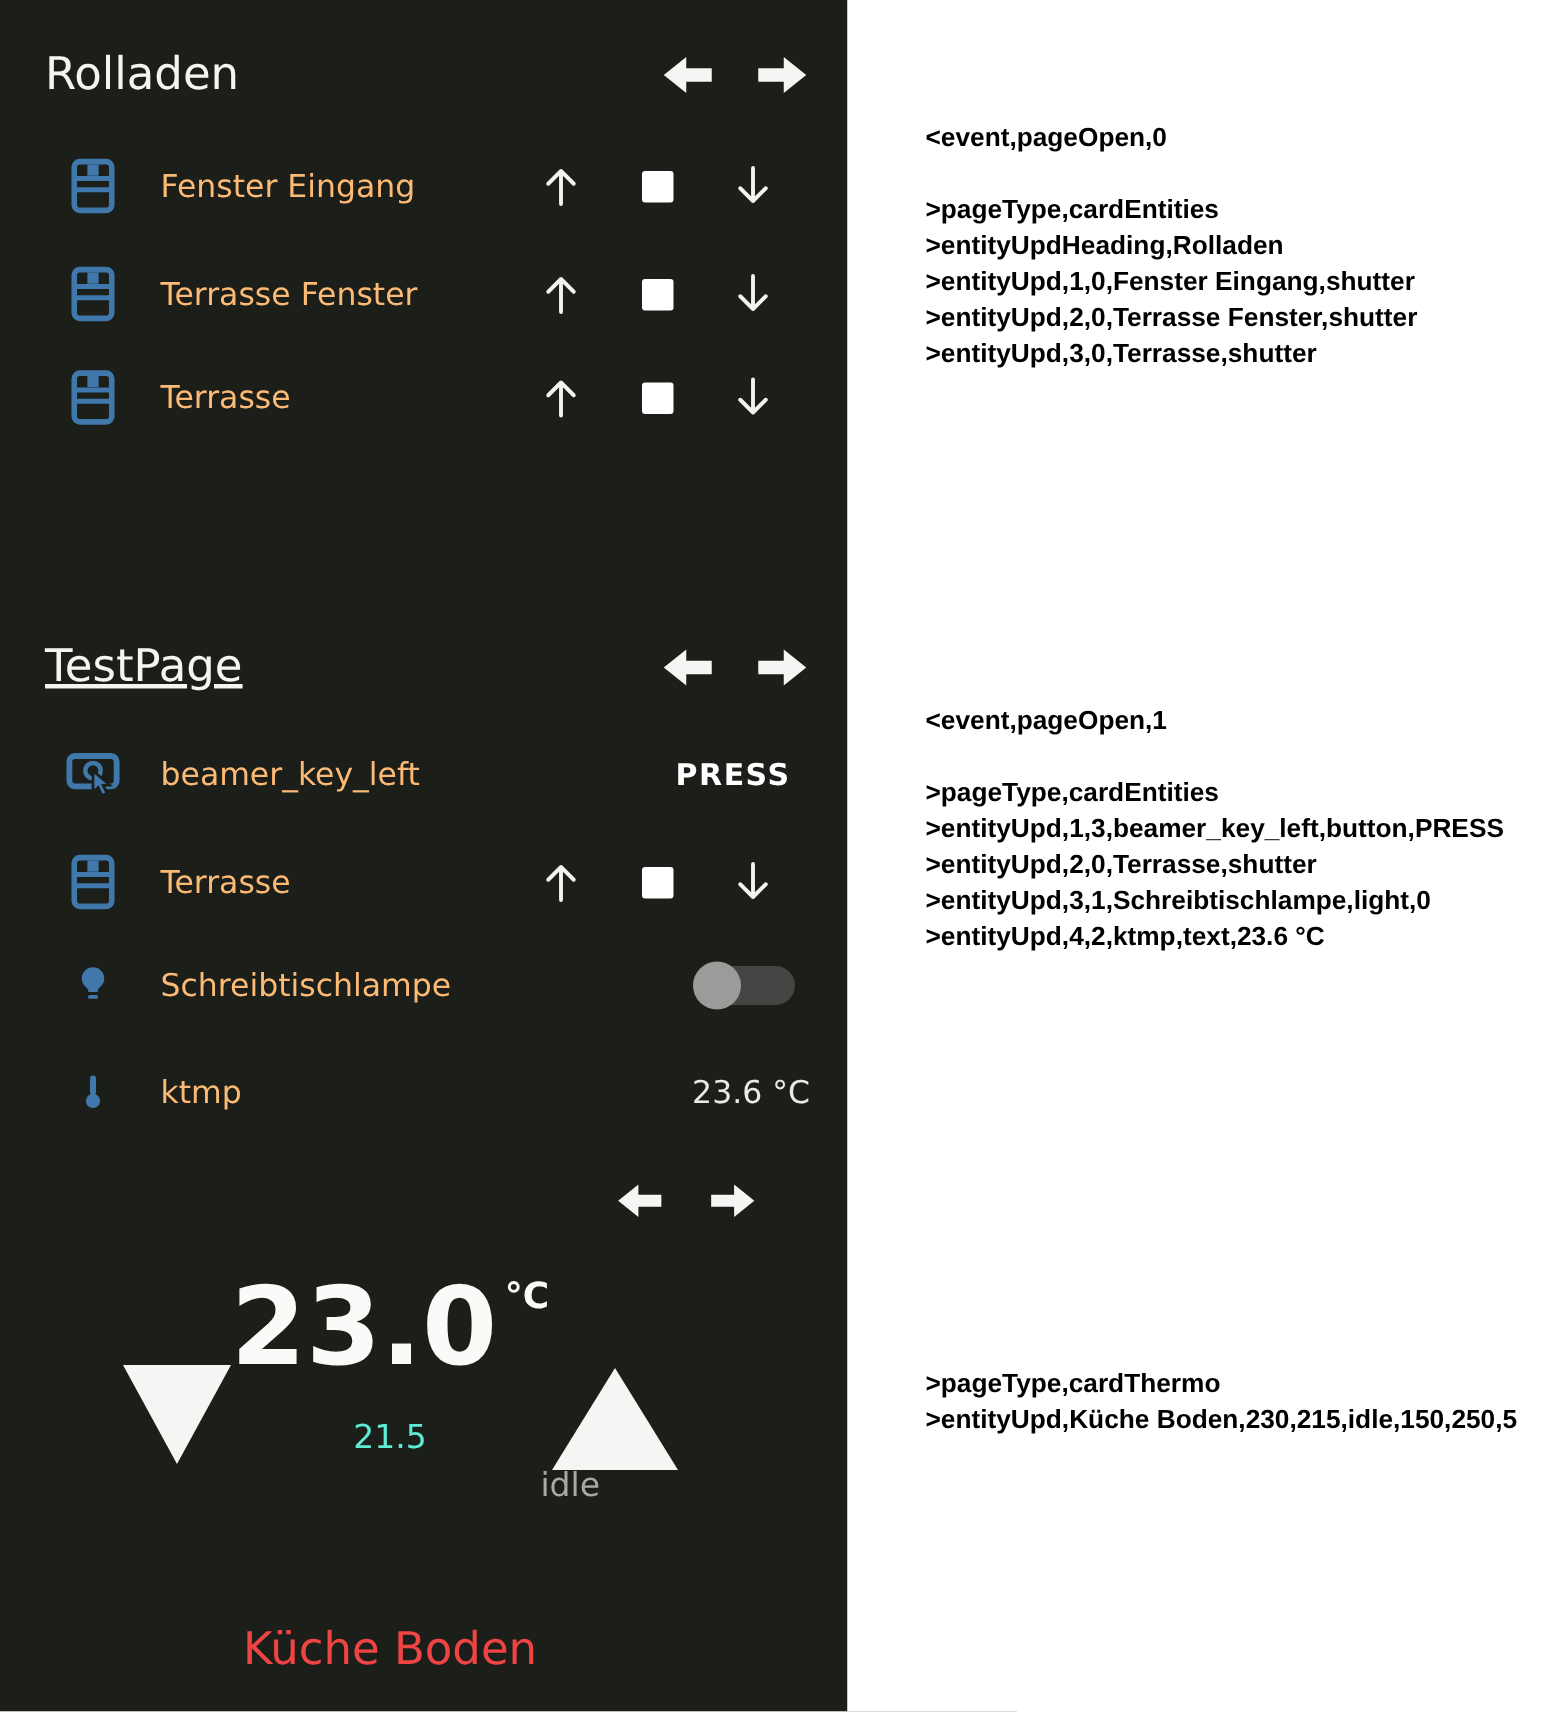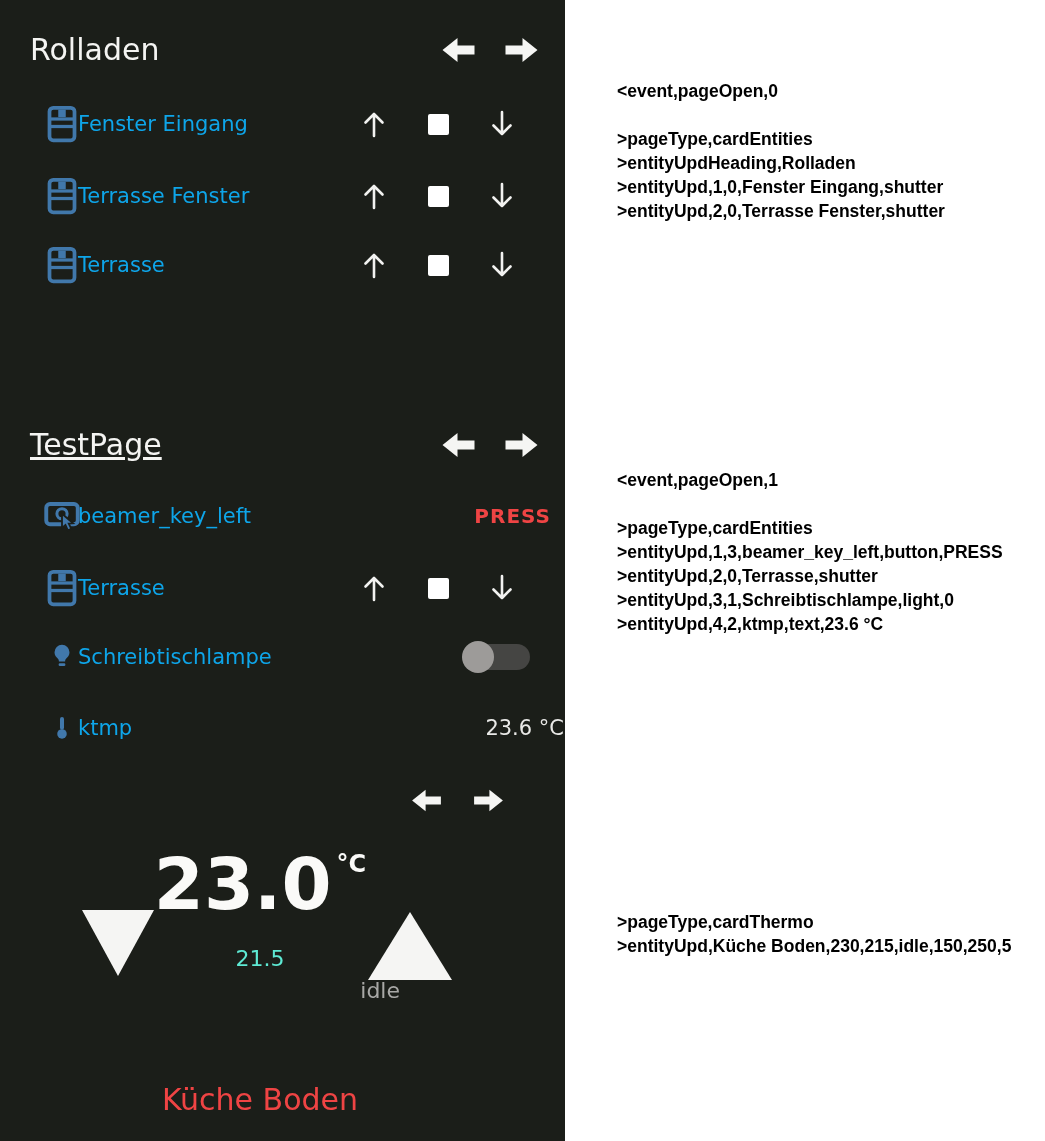--- a/index.html
+++ b/index.html
@@ -1,37 +1,37 @@
 <!DOCTYPE html>
 <html><head>
 <meta charset="utf-8">
 <style>
   html,body{margin:0;padding:0;background:#ffffff;}
   #stage{position:relative;width:1045px;height:1141px;background:#ffffff;overflow:hidden;
          font-family:"DejaVu Sans",sans-serif;}
 
   
   #panel{position:absolute;left:0;top:0;width:565px;height:1141px;background:#1b1e19;}
-  .card{position:absolute;left:0;width:565px;padding-left:24px;}
+  .card{position:absolute;left:0;width:565px;}
   .card-title{position:absolute;left:30px;font-size:30px;line-height:34px;color:#f4f4f2;font-weight:400;}
   .nav-arrow{position:absolute;width:37px;height:30px;cursor:pointer;}
   .nav-arrow svg{display:block;width:100%;height:100%;}
 
   .row{position:absolute;left:0;right:0;height:44px;}
   .row-icon{position:absolute;left:40px;width:44px;top:50%;transform:translateY(-50%);
             display:flex;justify-content:center;align-items:center;}
-  .row-label{position:absolute;left:78px;top:50%;transform:translateY(-50%);
-             font-size:21px;color:#0ea5e9;white-space:nowrap;}
+  .row-label{position:absolute;left:107px;top:50%;transform:translateY(-50%);
+             font-size:21px;color:#fdba74;white-space:nowrap;}
   .ctl{position:absolute;top:50%;transform:translateY(-50%);display:flex;align-items:center;justify-content:center;}
   .ctl-up{left:361px;width:26px;height:30px;}
   .ctl-stop{left:427px;width:22px;height:22px;}
   .ctl-down{left:489px;width:26px;height:30px;}
   .stop-square{width:21px;height:21px;background:#ffffff;border-radius:2px;}
   .press-label{position:absolute;right:38px;top:50%;transform:translateY(-50%);
-               font-size:20px;font-weight:700;letter-spacing:1px;color:#ef4444;cursor:pointer;}
+               font-size:20px;font-weight:700;letter-spacing:1px;color:#ffffff;cursor:pointer;}
   .text-value{position:absolute;right:25px;top:50%;transform:translateY(-50%);
               font-size:21px;color:#e9e9e7;white-space:nowrap;}
 
   
   .toggle{position:absolute;left:462px;top:221px;width:68px;height:32px;cursor:pointer;}
   .toggle-track{position:absolute;left:8px;top:3px;width:60px;height:26px;border-radius:13px;background:#454543;}
   .toggle-knob{position:absolute;left:0;top:0;width:32px;height:32px;border-radius:50%;background:#9d9b99;}
 
   
   .thermo-temp-wrap{position:absolute;left:120px;top:88px;width:280px;
@@ -263,20 +263,21 @@
 
   <div id="log-panel">
 
     <div class="log-block" style="top:79px;">
       <div class="log-line">&lt;event,pageOpen,0</div>
       <div class="log-line"></div>
       <div class="log-line">&gt;pageType,cardEntities</div>
       <div class="log-line">&gt;entityUpdHeading,Rolladen</div>
       <div class="log-line">&gt;entityUpd,1,0,Fenster Eingang,shutter</div>
       <div class="log-line">&gt;entityUpd,2,0,Terrasse Fenster,shutter</div>
+      <div class="log-line">&gt;entityUpd,3,0,Terrasse,shutter</div>
     </div>
 
     <div class="log-block" style="top:468px;">
       <div class="log-line">&lt;event,pageOpen,1</div>
       <div class="log-line"></div>
       <div class="log-line">&gt;pageType,cardEntities</div>
       <div class="log-line">&gt;entityUpd,1,3,beamer_key_left,button,PRESS</div>
       <div class="log-line">&gt;entityUpd,2,0,Terrasse,shutter</div>
       <div class="log-line">&gt;entityUpd,3,1,Schreibtischlampe,light,0</div>
       <div class="log-line">&gt;entityUpd,4,2,ktmp,text,23.6 °C</div>

